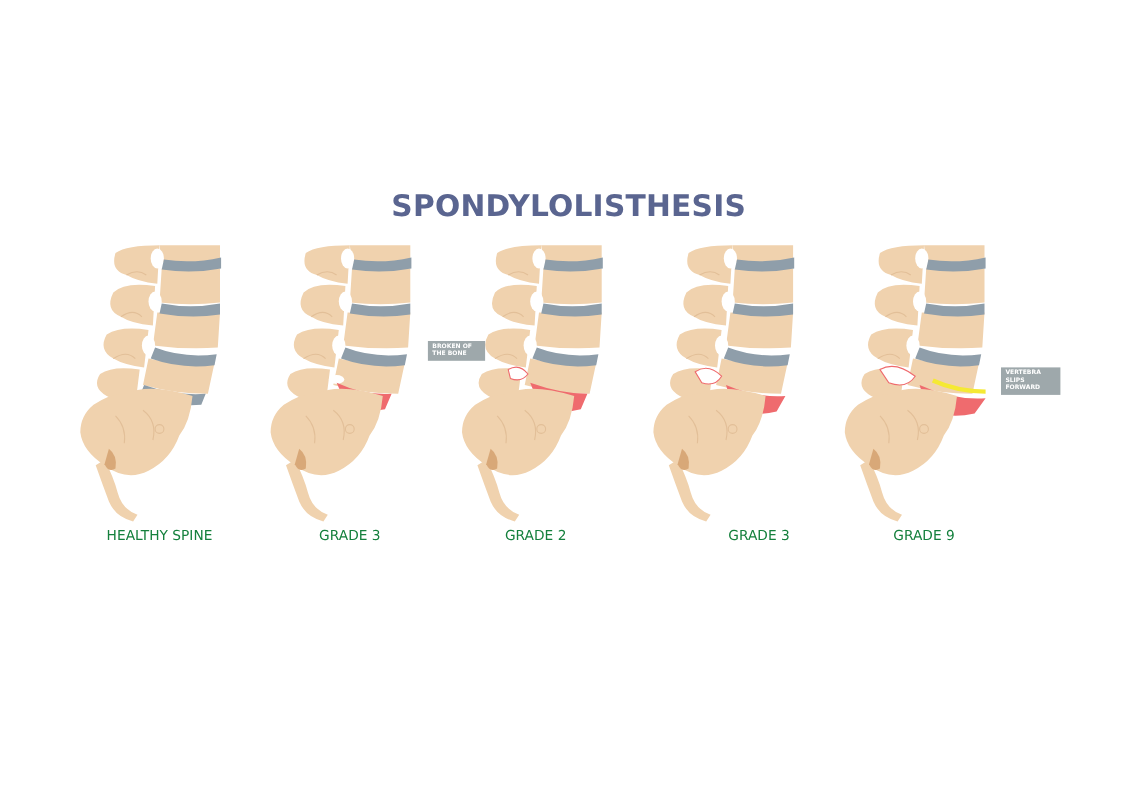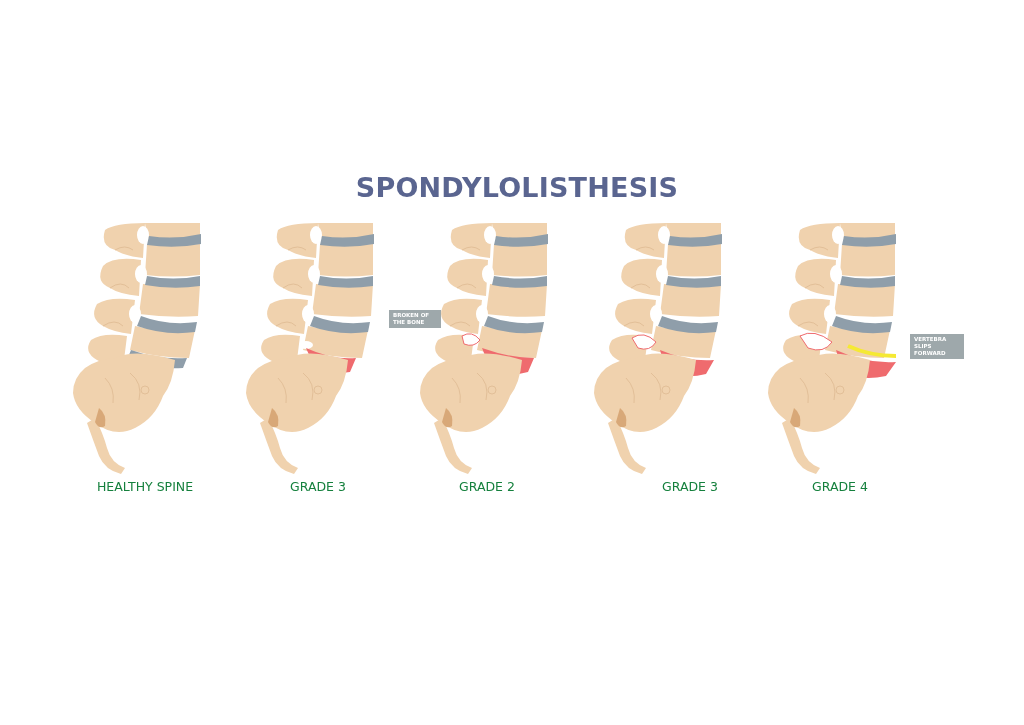--- a/index.html
+++ b/index.html
@@ -107,16 +107,16 @@
 
 <div class="panel" style="left:750px;">
   <svg viewBox="0 0 180 260">
     <use href="#spine-upper"></use>
     <path d="M50 118 Q64 110 82 124 Q74 136 58 130 Z" fill="#ffffff" stroke="#ef6b6e" stroke-width="1"></path>
     <path d="M86 132 Q116 146 146 144 L136 158 Q108 164 92 152 Z" fill="#ef6b6e"></path>
     <path d="M98 128 Q120 138 146 138" stroke="#f5e934" stroke-width="4" fill="none"></path>
     <use href="#sacrum"></use>
   </svg>
 </div>
-<div class="label" style="left:750px;">GRADE 4</div>
+<div class="label" style="left:750px;">GRADE 9</div>
 <div class="callout" style="left:910px; top:334px; width:46px;">
   <span>VERTEBRA SLIPS FORWARD</span>
 </div>
 
 </body></html>

